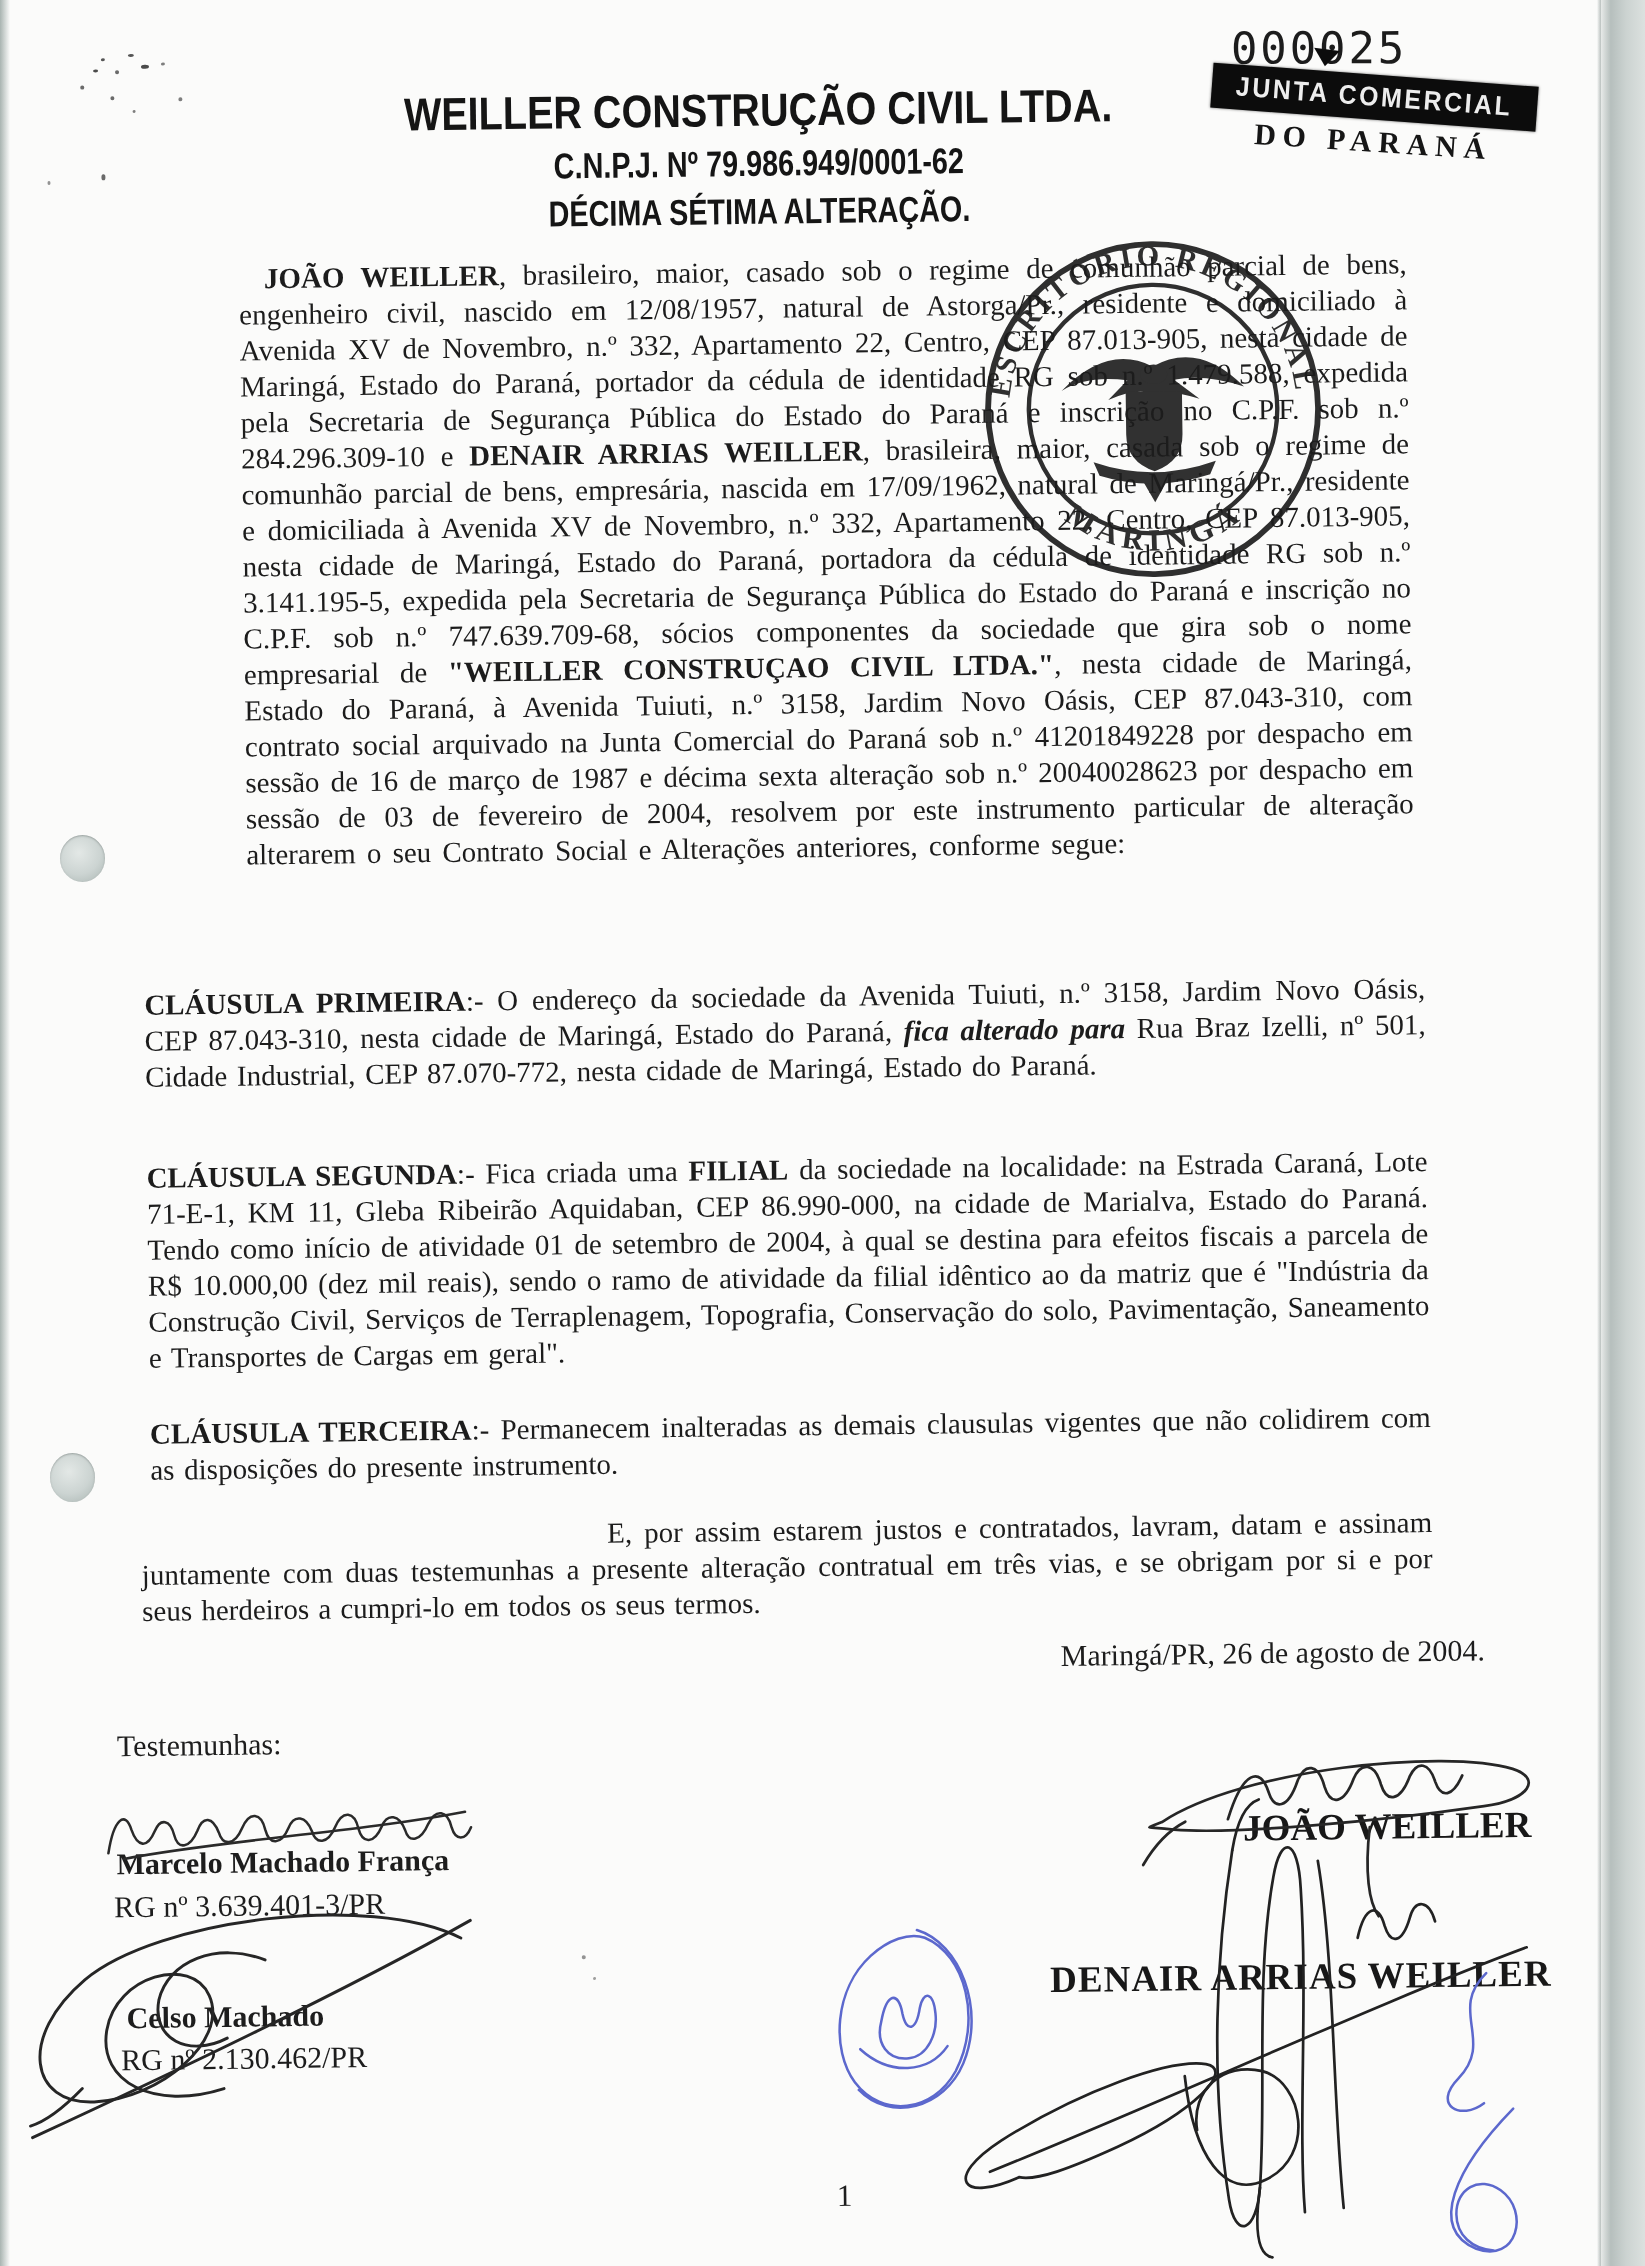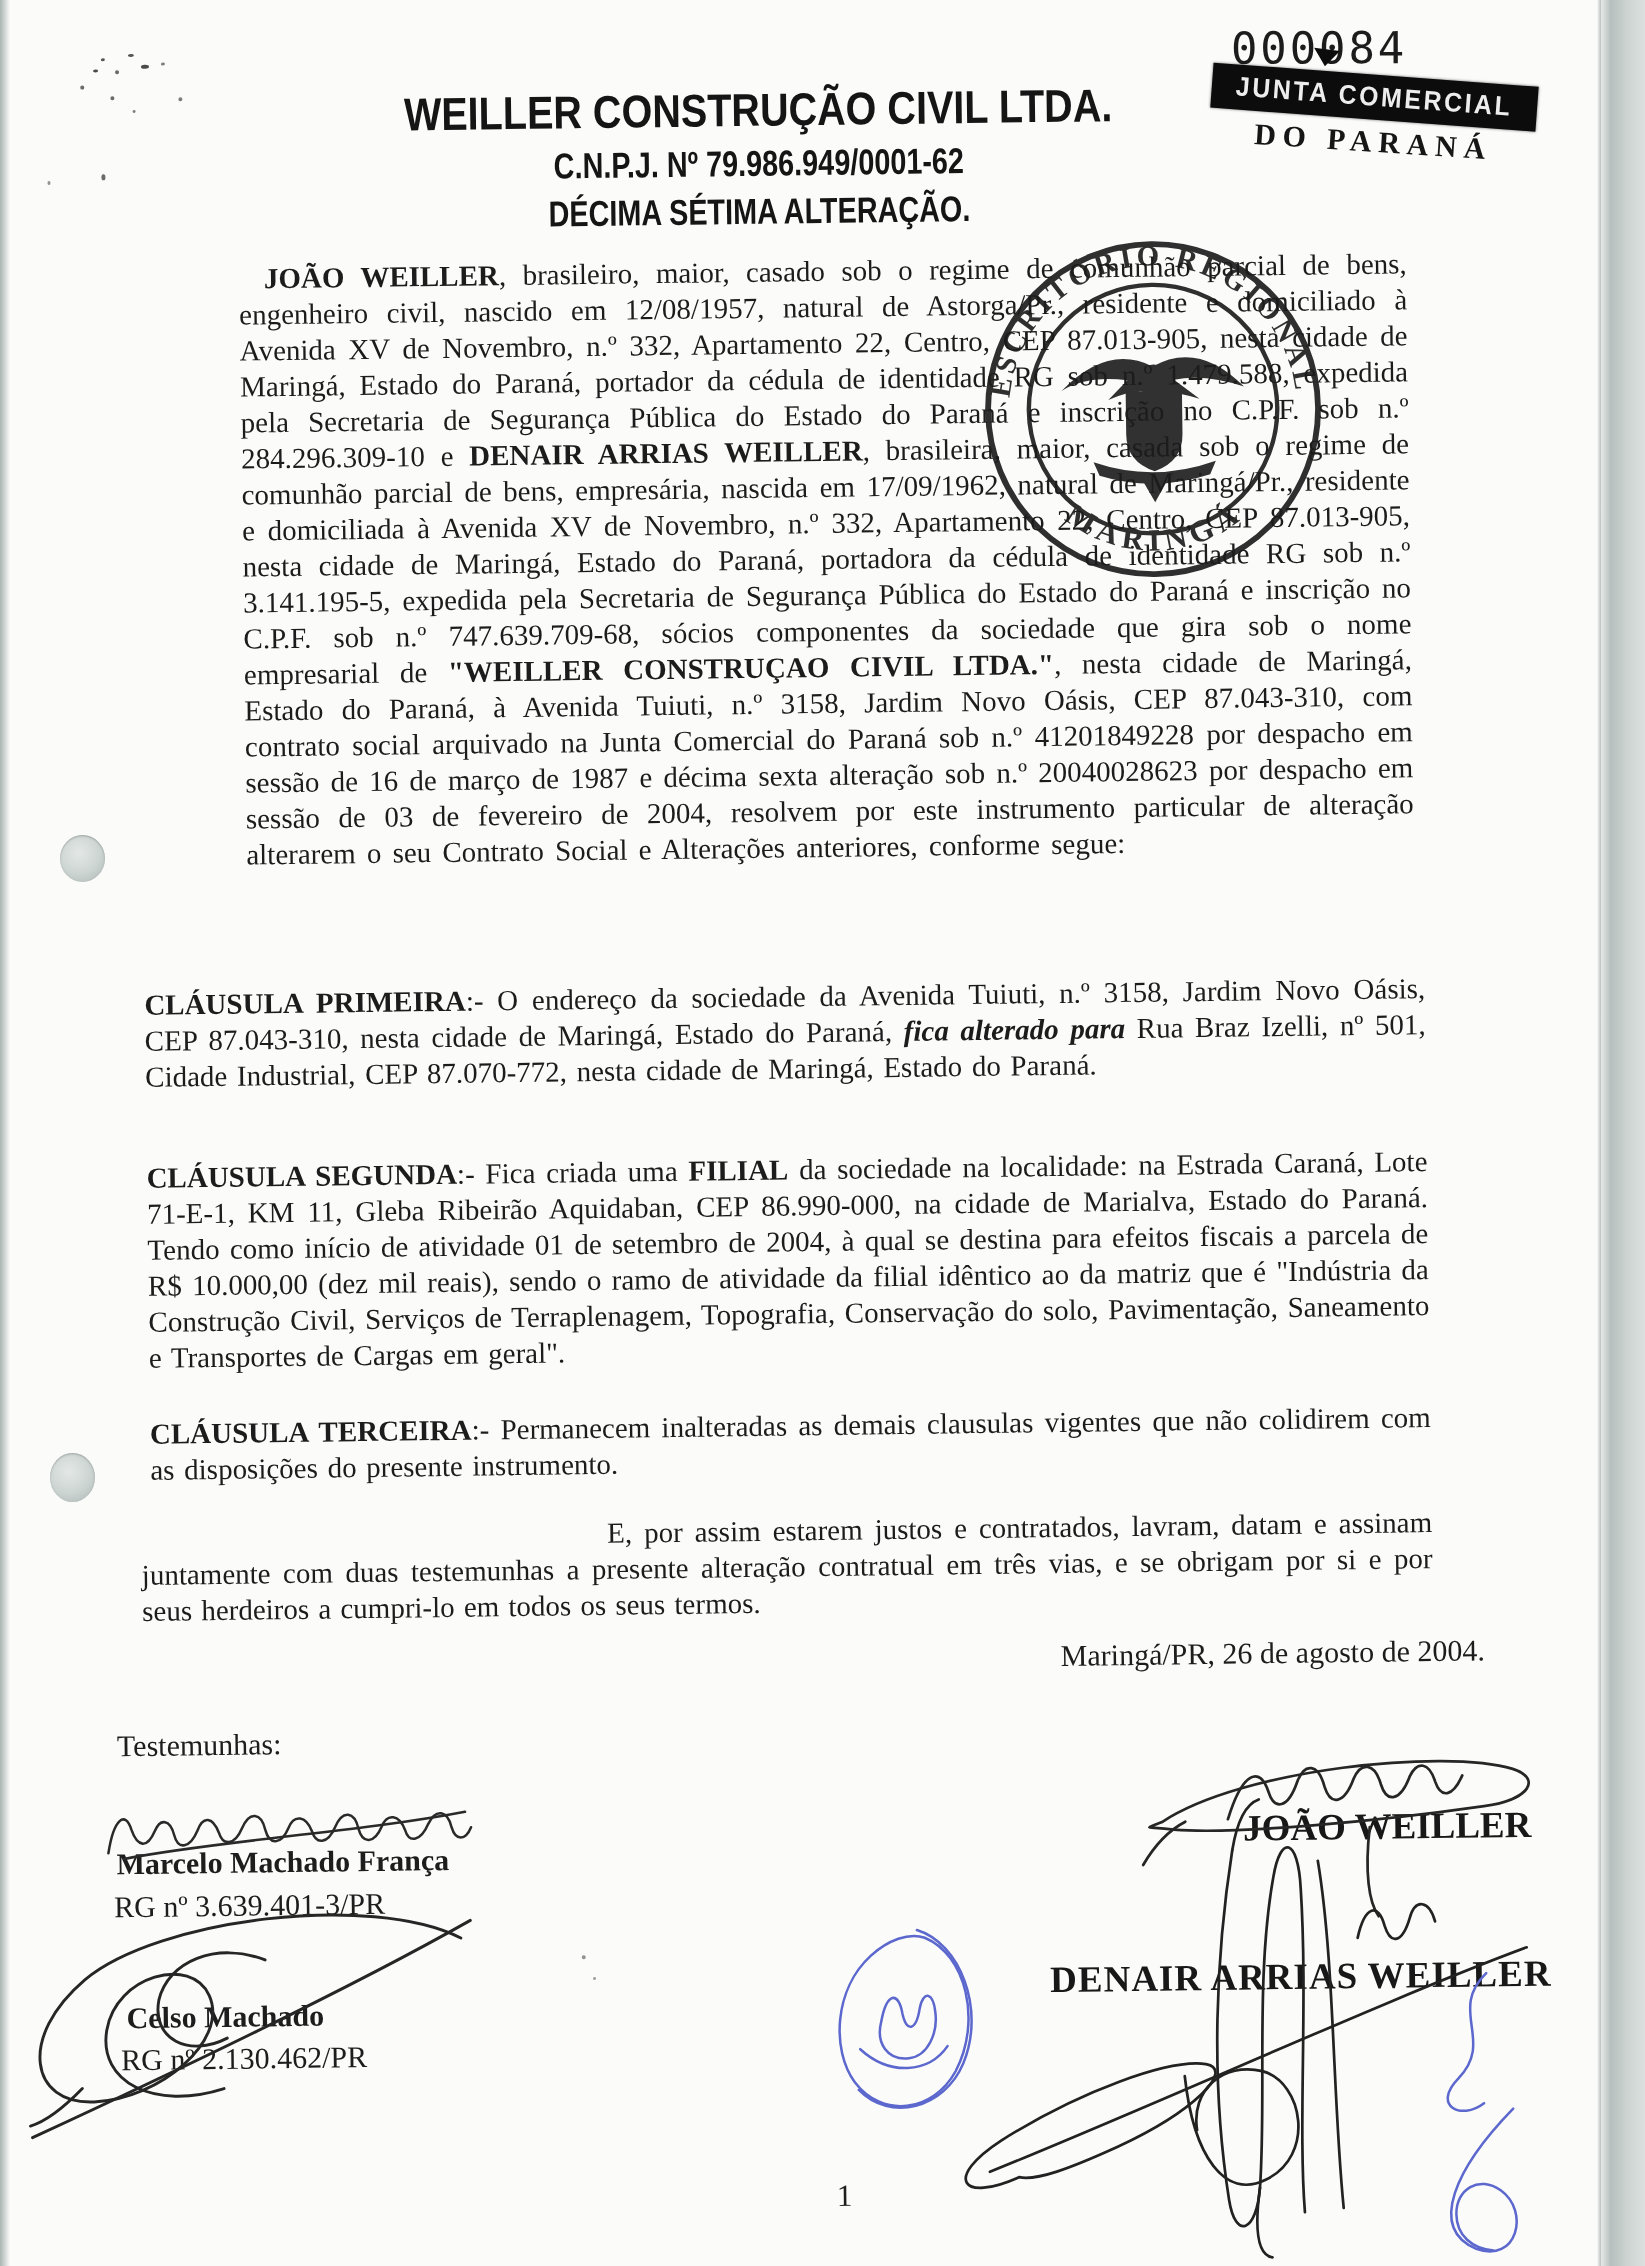--- a/index.html
+++ b/index.html
@@ -74,21 +74,21 @@
   <div class="edge-right"></div>
   <div class="edge-right-seam"></div>
   <div class="edge-left"></div>
 
   <div id="doc">
 
     <div class="abs hdr" id="hdr1">WEILLER CONSTRUÇÃO CIVIL LTDA.</div>
     <div class="abs hdr" id="hdr2">C.N.P.J. Nº 79.986.949/0001-62</div>
     <div class="abs hdr" id="hdr3">DÉCIMA SÉTIMA ALTERAÇÃO.</div>
 
-    <div class="abs" id="stamp-number">000084</div>
+    <div class="abs" id="stamp-number">000025</div>
     <div class="abs" id="bar-notch"></div>
     <div class="abs" id="bar-stamp">
       <span>JUNTA COMERCIAL</span>
     </div>
     <div class="abs" id="do-parana">DO PARANÁ</div>
 
     <svg class="abs" id="seal" width="361" height="361" viewBox="0 0 372 372">
       <circle cx="186" cy="186" r="170" fill="none" stroke="#141414" stroke-width="6"></circle>
       <circle cx="186" cy="186" r="128" fill="none" stroke="#141414" stroke-width="4.5"></circle>
       <path id="sealArcTop" d="M 38 186 A 148 148 0 1 1 334 186" fill="none"></path>

